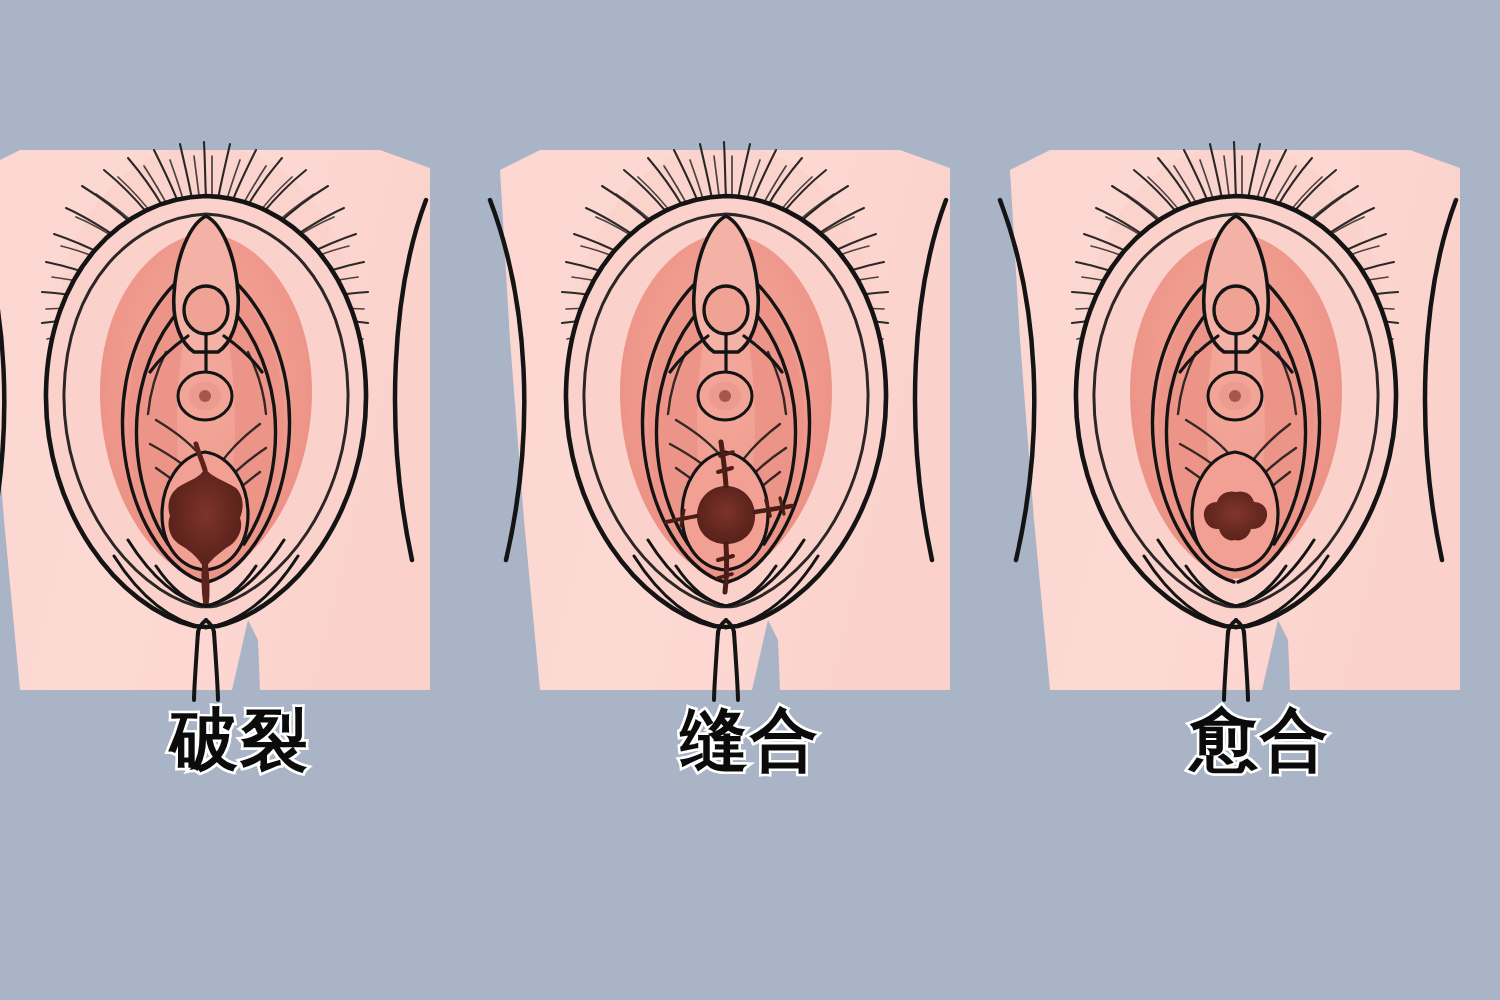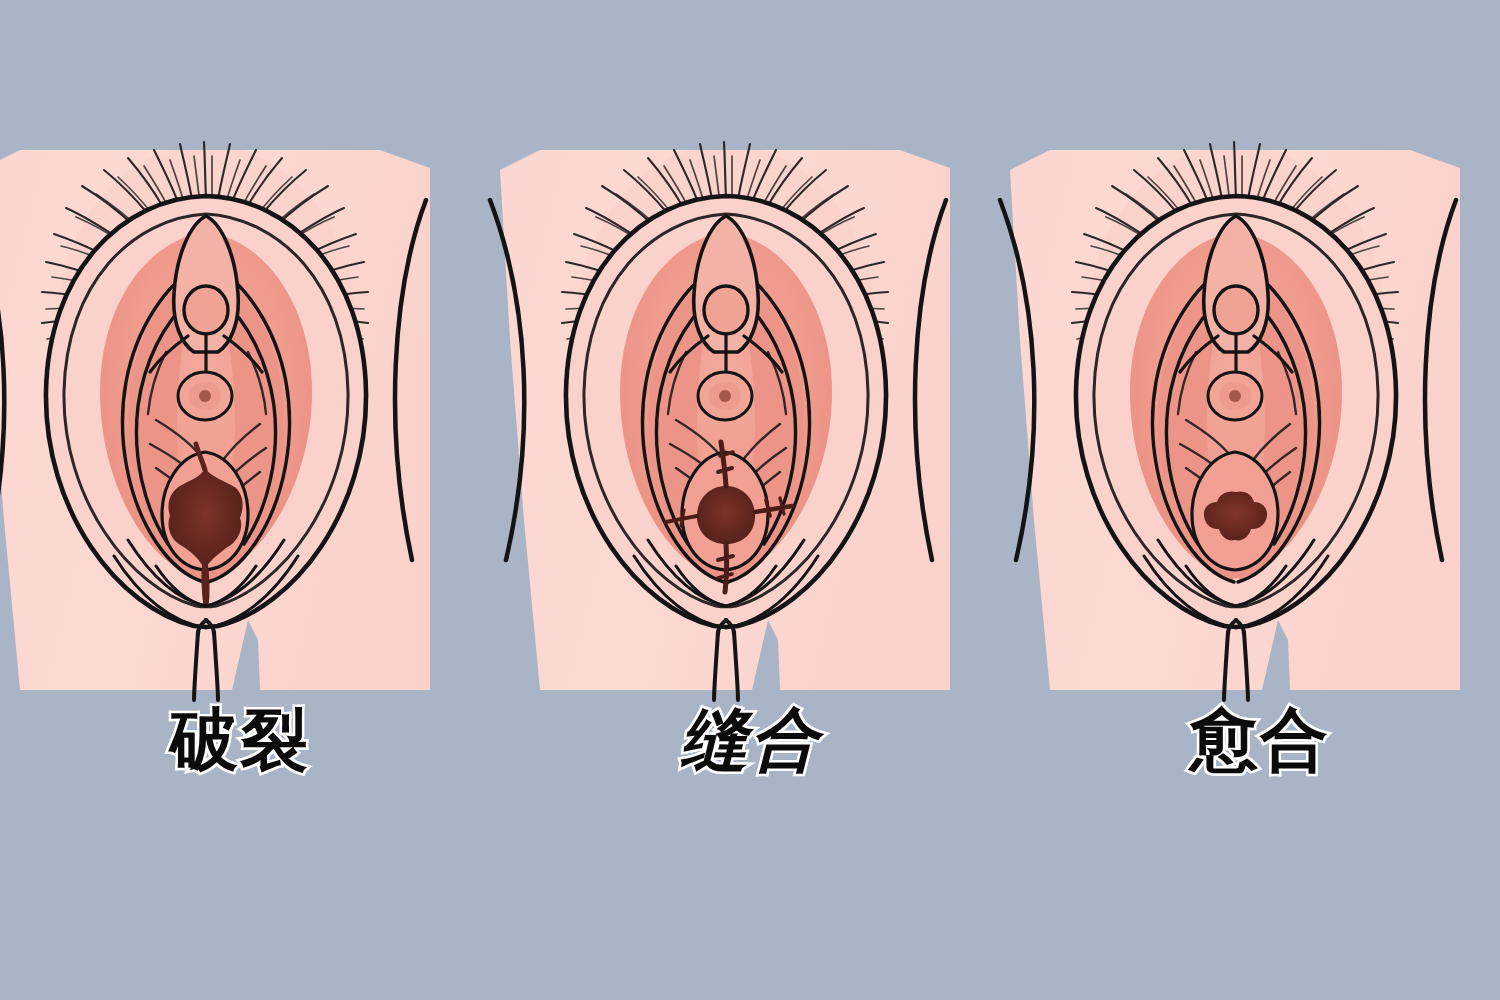--- a/index.html
+++ b/index.html
@@ -625,20 +625,20 @@
         <path d="M 254 632 C 256 662, 258 690, 258 700"></path>
         <path d="M 246 620 C 241 624, 238 628, 238 634"></path>
         <path d="M 246 620 C 251 624, 254 628, 254 634"></path>
       </g>
     </svg>
   </div>
 
   <div class="label" style="left:-10px;">
     <span class="label-inner">破裂</span>
   </div>
-  <div class="label" style="left:500px;font-style:italic;">
+  <div class="label" style="left:500px;">
     <span class="label-inner">缝合</span>
   </div>
   <div class="label" style="left:1010px;">
     <span class="label-inner">愈合</span>
   </div>
 
 </div>
 
 </body></html>

